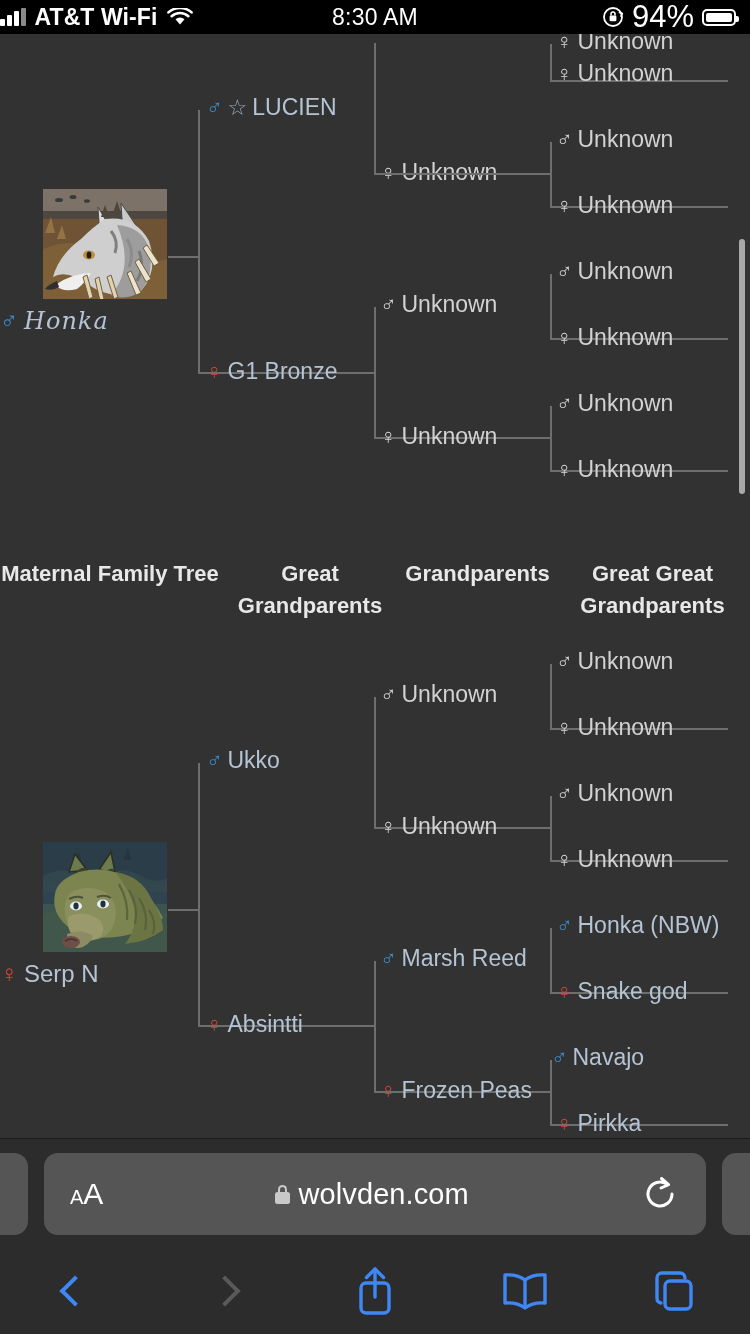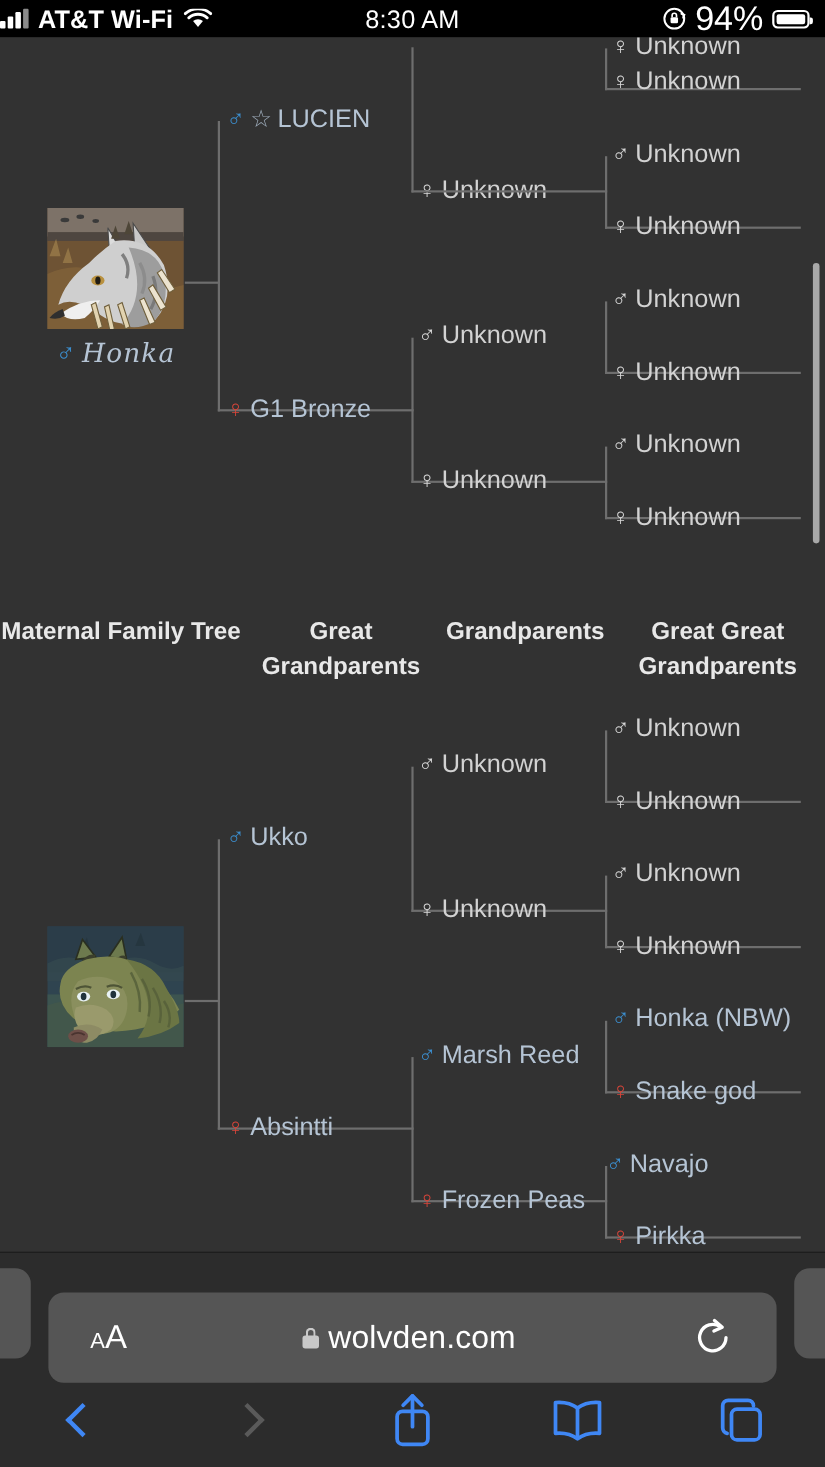--- a/index.html
+++ b/index.html
@@ -56,21 +56,21 @@
   .hline { position: absolute; border-top: 2px solid #6e6e6e; }
 
   
   .headers { position: absolute; left: 0; width: 750px; display: flex; }
   .headers .h {
     font-size: 22px; font-weight: bold; color: #e8e8e8; text-align: center;
     line-height: 32px;
   }
 
   
-  .wolf { position: absolute; text-align: center; width: 210px; }
+  .wolf { position: absolute; width: 210px; }
   .wolf .img { width: 124px; height: 110px; margin: 0 auto; display: block;
                border: 0; position: relative; overflow: hidden; }
   .wolf .nm { margin-top: 8px; font-size: 24px; color: #b5c4d4; white-space: nowrap; }
   .wolf .nm .sym { margin-right: 6px; }
   .script { font-family: "DejaVu Serif", serif; font-style: italic; letter-spacing: 1px; }
 
   
   .scrollbar { position: absolute; right: 5px; width: 6px; border-radius: 3px;
                background: #a8a8a8; }
 
@@ -80,21 +80,21 @@
     background: #2c2c2c; border-top: 1px solid #1c1c1c;
   }
   .tabstrip { position: relative; height: 110px; }
   .tab-side { position: absolute; top: 14px; height: 82px; width: 60px;
               background: #555; border-radius: 14px; }
   .tab-side.l { left: -32px; }
   .tab-side.r { right: -32px; }
   .urlbar {
     position: absolute; top: 14px; left: 44px; right: 44px; height: 82px;
     background: #555; border-radius: 14px;
-    display: flex; align-items: center; padding: 0 38px; margin-top: 22px;
+    display: flex; align-items: center; padding: 0 26px;
   }
   .aa { color: #fff; white-space: nowrap; }
   .aa .s { font-size: 20px; } .aa .b { font-size: 30px; }
   .urlmid { flex: 1; display: flex; align-items: center; justify-content: center; gap: 9px; }
   .lock { width: 15px; height: 19px; position: relative; }
   .lock .body { position: absolute; bottom: 0; width: 15px; height: 12px;
                 background: #c9c9c9; border-radius: 2.5px; }
   .lock .sh { position: absolute; top: 0; left: 3px; width: 9px; height: 9px;
               border: 2.5px solid #c9c9c9; border-bottom: none;
               border-radius: 5px 5px 0 0; }
@@ -329,20 +329,23 @@
           <ellipse cx="60" cy="62" rx="2.6" ry="3.4" fill="#20333c"></ellipse>
           <path d="M26 57 q8 -4 14 -1" stroke="#4e5436" stroke-width="2" fill="none"></path>
           <path d="M54 55 q8 -3 14 1" stroke="#4e5436" stroke-width="2" fill="none"></path>
           <g stroke="#56603a" stroke-width="2.2" fill="none" opacity=".85">
             <path d="M86 48 q10 16 6 34"></path>
             <path d="M96 56 q10 16 6 32"></path>
             <path d="M76 42 q10 18 8 36"></path>
             <path d="M106 68 q8 12 4 24"></path>
           </g>
         </svg>
+        <div class="nm">
+          <span class="sym f">♀</span><span>Serp N</span>
+        </div>
       </div>
 
       <div class="scrollbar" style="top:205px; height:255px;"></div>
     </div>
   </div>
 
   <div class="safari">
     <div class="tabstrip">
       <div class="tab-side l"></div>
       <div class="tab-side r"></div>

